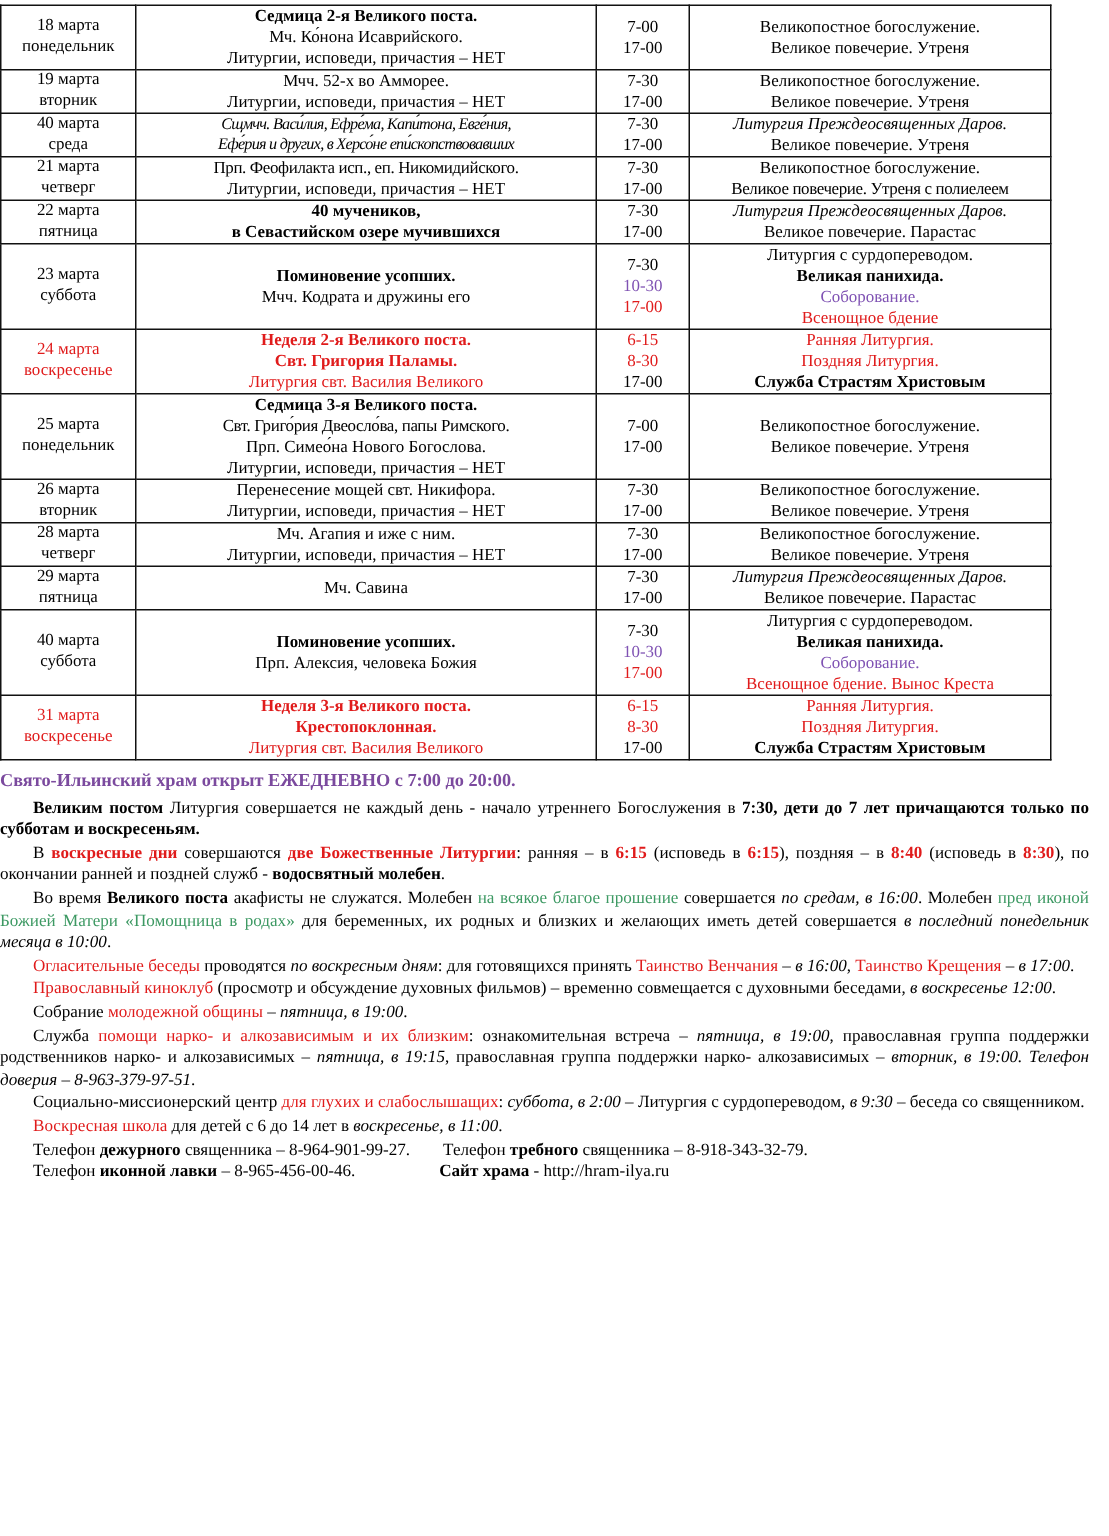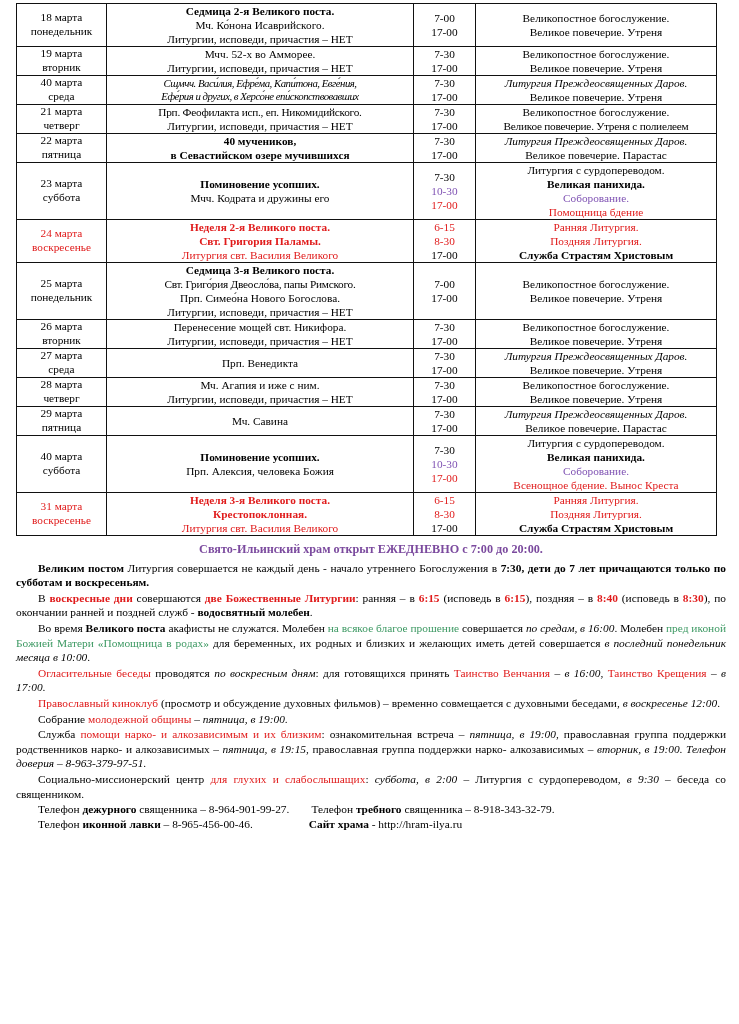--- a/index.html
+++ b/index.html
@@ -12,21 +12,21 @@
     height: 1024px;
     font-family: "Liberation Serif", "DejaVu Serif", serif;
     color: #000000;
     overflow: hidden;
   }
   .page {
     width: 739px;
     height: 1024px;
     position: relative;
     box-sizing: border-box;
-    padding: 3px 13px 0 16px;
+    padding: 3px 13px 0 0;
   }
 
   
   table.schedule {
     width: 700px;
     border-collapse: collapse;
     table-layout: fixed;
     font-size: 11.3px;
     line-height: 1.16;
   }
@@ -65,21 +65,20 @@
   .pad-v { padding-top: 3px; padding-bottom: 3px; }
 
   
   .notes {
     margin-top: 6px;
     font-size: 11.4px;
     line-height: 1.28;
     text-align: justify;
   }
   .open-line {
-    text-align: center;
     font-weight: bold;
     font-size: 12.2px;
     margin-bottom: 3px;
   }
   .notes p {
     margin: 0 0 1px 0;
     text-indent: 22px;
   }
   .contacts {
     text-indent: 22px;
@@ -204,21 +203,21 @@
           </td>
           <td class="time-cell">
             <span class="ln">7-30</span>
             <span class="purple ln">10-30</span>
             <span class="red ln">17-00</span>
           </td>
           <td class="serv-cell">
             <span class="ln">Литургия с сурдопереводом.</span>
             <span class="b ln">Великая панихида.</span>
             <span class="purple ln">Соборование.</span>
-            <span class="red ln">Помощница бдение</span>
+            <span class="red ln">Всенощное бдение</span>
           </td>
         </tr>
         <tr>
           <td class="date-cell cell-pad">
             <span class="ln red">24 марта</span>
             <span class="ln red">воскресенье</span>
           </td>
           <td class="desc-cell">
             <span class="b red ln">Неделя 2-я Великого поста.</span>
             <span class="b red ln">Свт. Григория Паламы.</span>
@@ -263,37 +262,20 @@
           <td class="desc-cell">
             <span class="ln">Перенесение мощей свт. Никифора.</span>
             <span class="ln">Литургии, исповеди, причастия – НЕТ</span>
           </td>
           <td class="time-cell">
             <span class="ln">7-30</span>
             <span class="ln">17-00</span>
           </td>
           <td class="serv-cell">
             <span class="ln">Великопостное богослужение.</span>
-            <span class="ln">Великое повечерие. Утреня</span>
-          </td>
-        </tr>
-        <tr>
-          <td class="date-cell cell-pad">
-            <span class="ln">27 марта</span>
-            <span class="ln">среда</span>
-          </td>
-          <td class="desc-cell">
-            <span class="ln">Прп. Венедикта</span>
-          </td>
-          <td class="time-cell">
-            <span class="ln">7-30</span>
-            <span class="ln">17-00</span>
-          </td>
-          <td class="serv-cell">
-            <span class="i ln">Литургия Преждеосвященных Даров.</span>
             <span class="ln">Великое повечерие. Утреня</span>
           </td>
         </tr>
         <tr>
           <td class="date-cell cell-pad">
             <span class="ln">28 марта</span>
             <span class="ln">четверг</span>
           </td>
           <td class="desc-cell">
             <span class="ln">Мч. Агапия и иже с ним.</span>
@@ -374,20 +356,21 @@
     <div class="open-line violet-h">Свято-Ильинский храм открыт ЕЖЕДНЕВНО с 7:00 до 20:00.</div>
     <div id="notes-paragraphs">
         <p><span class="b">Великим постом </span><span>Литургия совершается не каждый день - начало утреннего Богослужения в </span><span class="b">7:30, дети до 7 лет причащаются только по субботам и воскресеньям.</span></p>
         <p><span>В </span><span class="b red">воскресные дни</span><span> совершаются </span><span class="b red">две Божественные Литургии</span><span>: ранняя – в </span><span class="b red">6:15</span><span> (исповедь в </span><span class="b red">6:15</span><span>), поздняя – в </span><span class="b red">8:40</span><span> (исповедь в </span><span class="b red">8:30</span><span>), по окончании ранней и поздней служб - </span><span class="b">водосвятный молебен</span><span>.</span></p>
         <p><span>Во время </span><span class="b">Великого поста</span><span> акафисты не служатся. Молебен </span><span class="green">на всякое благое прошение</span><span> совершается </span><span class="i">по средам, в 16:00</span><span>. Молебен </span><span class="green">пред иконой Божией Матери «Помощница в родах»</span><span> для беременных, их родных и близких и желающих иметь детей совершается </span><span class="i">в последний понедельник месяца в 10:00</span><span>.</span></p>
         <p><span class="red">Огласительные беседы</span><span> проводятся </span><span class="i">по воскресным дням</span><span>: для готовящихся принять </span><span class="red">Таинство Венчания</span><span> – </span><span class="i">в 16:00</span><span>, </span><span class="red">Таинство Крещения</span><span> – </span><span class="i">в 17:00</span><span>.</span></p>
         <p><span class="red">Православный киноклуб</span><span> (просмотр и обсуждение духовных фильмов) – временно совмещается с духовными беседами, </span><span class="i">в воскресенье 12:00</span><span>.</span></p>
         <p><span>Собрание </span><span class="red">молодежной общины</span><span> – </span><span class="i">пятница, в 19:00</span><span>.</span></p>
         <p><span>Служба </span><span class="red">помощи нарко- и алкозависимым и их близким</span><span>: ознакомительная встреча – </span><span class="i">пятница, в 19:00</span><span>, православная группа поддержки родственников нарко- и алкозависимых – </span><span class="i">пятница, в 19:15</span><span>, православная группа поддержки нарко- алкозависимых – </span><span class="i">вторник, в 19:00. Телефон доверия – 8-963-379-97-51</span><span>.</span></p>
         <p><span>Социально-миссионерский центр </span><span class="red">для глухих и слабослышащих</span><span>: </span><span class="i">суббота, в 2:00</span><span> – Литургия с сурдопереводом, </span><span class="i">в 9:30</span><span> – беседа со священником.</span></p>
+        <p><span class="red">Воскресная школа</span><span> для детей с 6 до 14 лет в </span><span class="i">воскресенье, в 11:00</span><span>.</span></p>
       </div>
     <div class="contacts" id="contacts-block">
         <div class="row"><span>Телефон </span><span class="b">дежурного</span><span> священника – 8-964-901-99-27.</span><span class="gap"></span><span>Телефон </span><span class="b">требного</span><span> священника – 8-918-343-32-79.</span></div>
         <div class="row"><span>Телефон </span><span class="b">иконной лавки</span><span> – 8-965-456-00-46.</span><span class="gap2"></span><span class="b">Сайт храма</span><span> - http://hram-ilya.ru</span></div>
       </div>
   </div>
 
 </div>
 
 </body></html>

